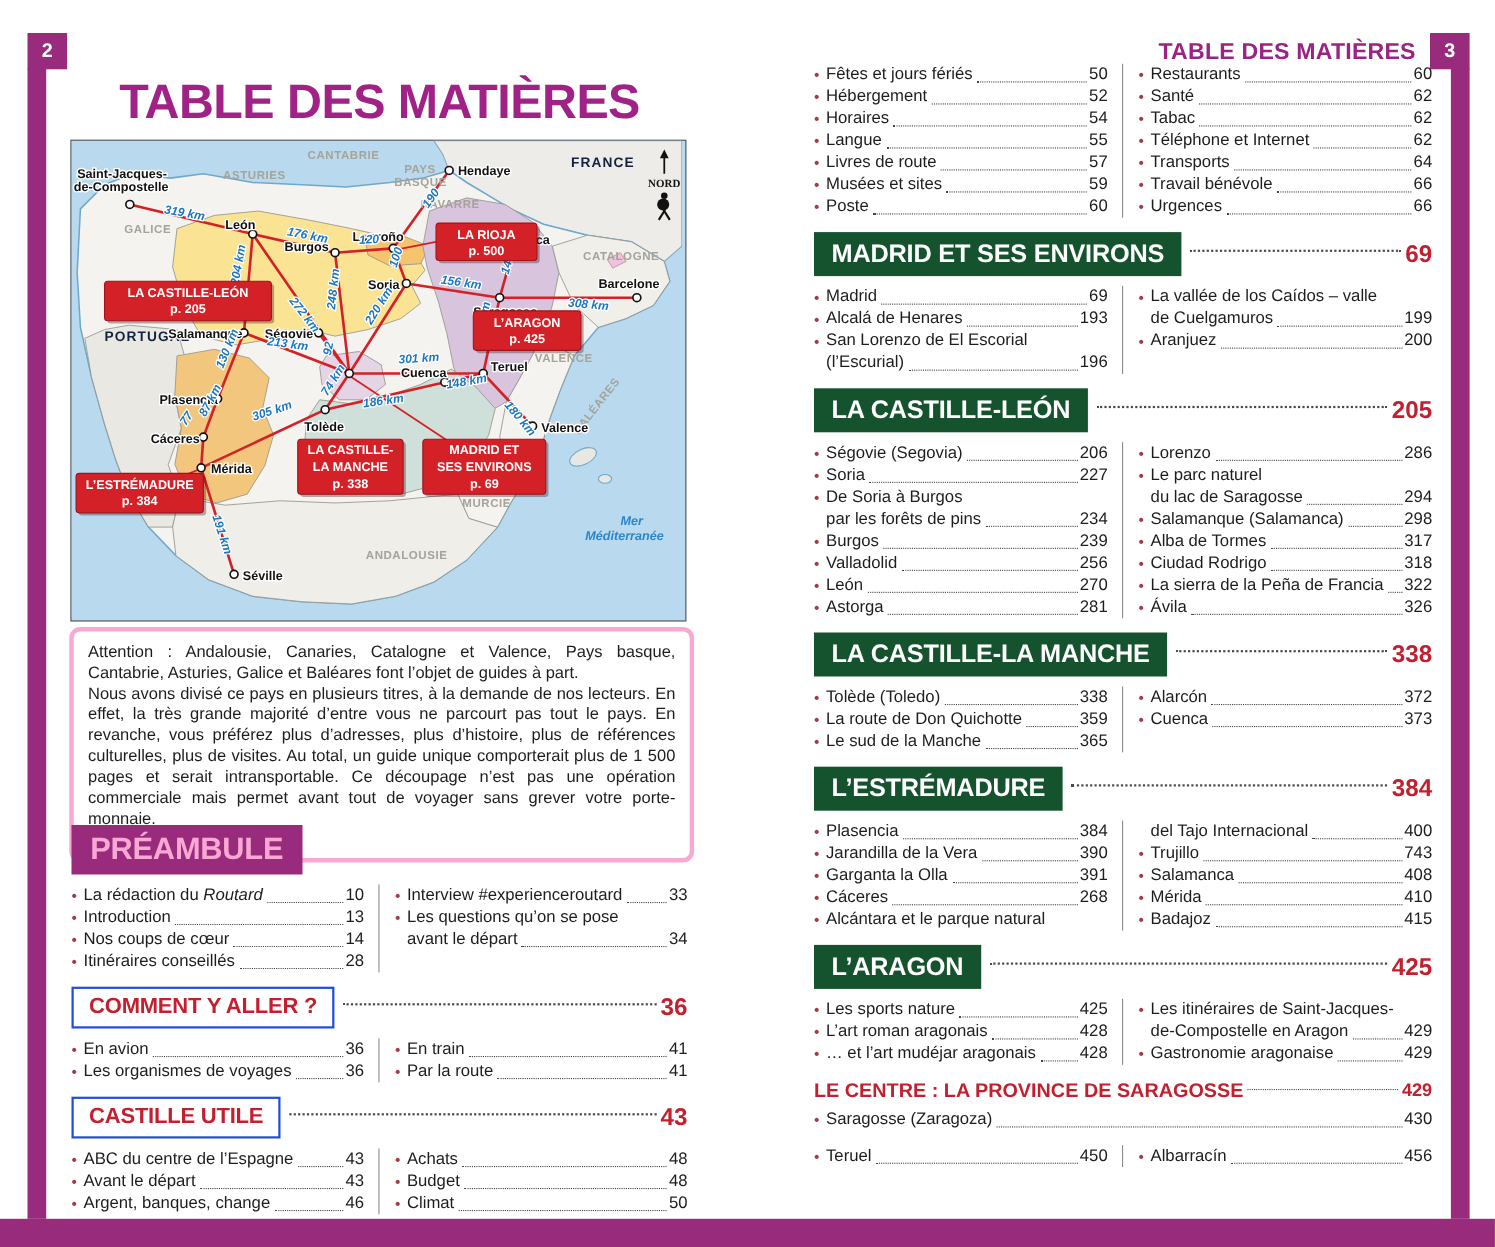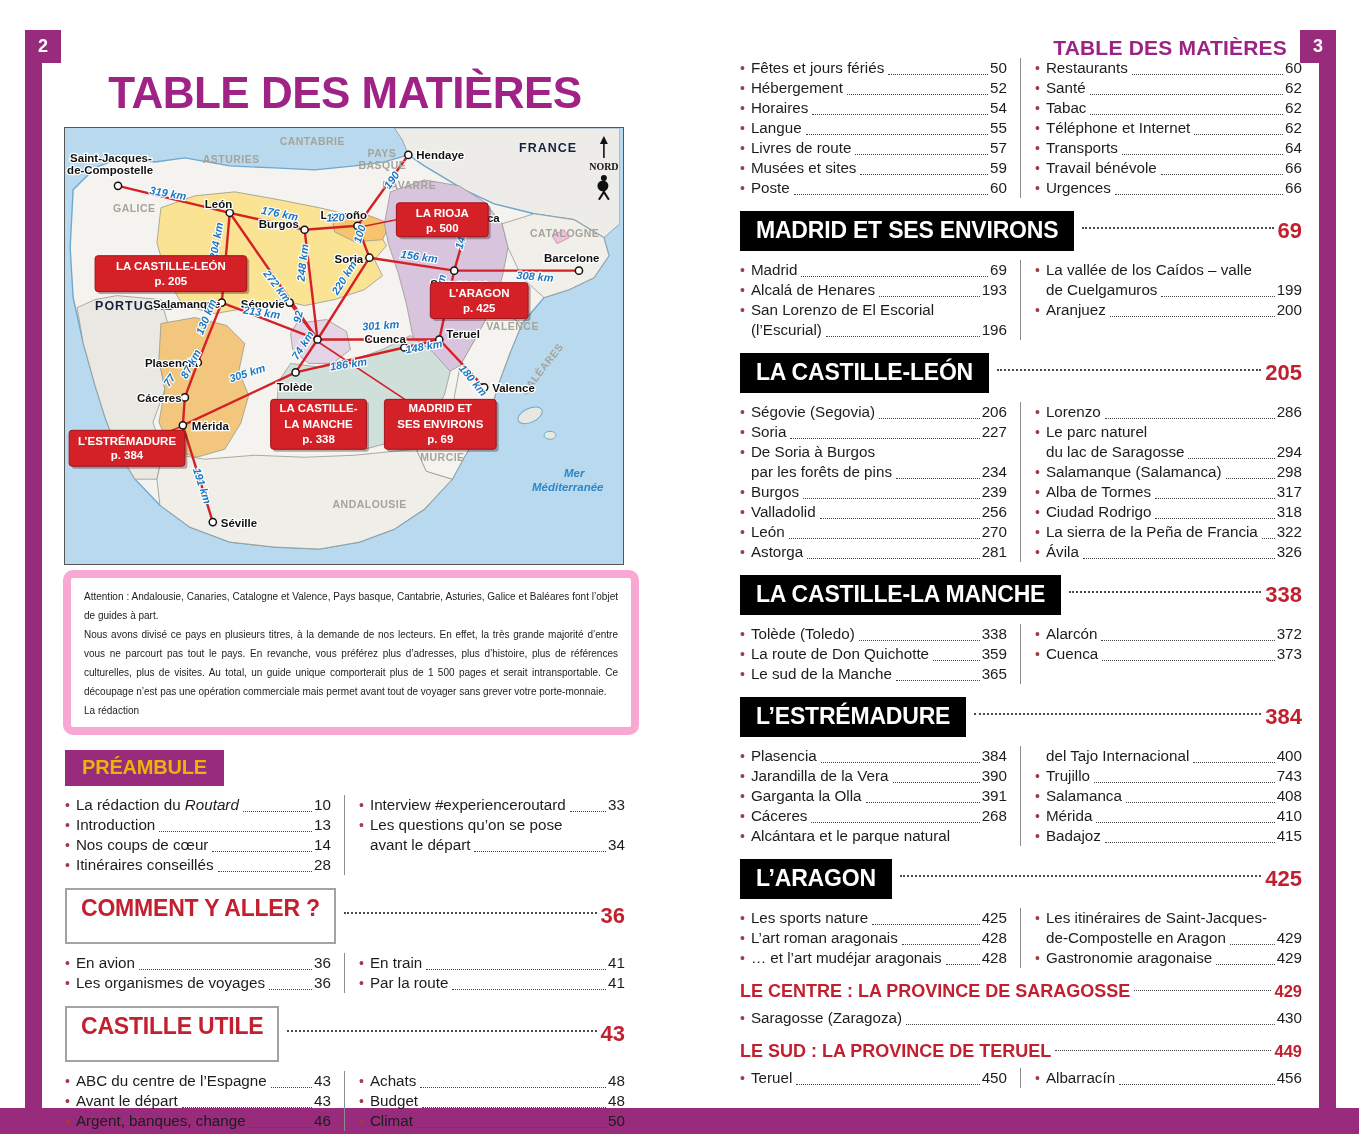--- a/index.html
+++ b/index.html
@@ -15,33 +15,33 @@
   .vbar{position:absolute;top:62px;bottom:26px;width:17px;background:#992b7d;}
   .vbar-left{left:25px;}
   .vbar-right{right:23px;}
   .hbar-bottom{position:absolute;left:0;right:0;bottom:0;height:26px;background:#992b7d;}
   .header-right{position:absolute;top:36px;right:72px;color:#9a2384;font-size:21px;font-weight:bold;letter-spacing:.2px;}
   .page-title{position:absolute;left:65px;top:68px;width:560px;text-align:center;
     color:#a12286;font-size:44px;font-weight:bold;letter-spacing:-.5px;}
   
   .map-wrap{position:absolute;left:64px;top:127px;width:558px;height:436px;border:1.5px solid #555;background:#b9daee;}
   
-  .notice{position:absolute;left:63px;top:570px;width:534px;border:8px solid #f9a8d4;border-radius:10px;
-    padding:9px 13px 7px 13px;font-size:10px;line-height:19px;color:#1d1d1b;}
+  .notice{position:absolute;left:63px;top:570px;width:534px;border:4px solid #f9a8d4;border-radius:10px;
+    padding:9px 13px 7px 13px;font-size:15px;line-height:19px;color:#1d1d1b;}
   .notice p{margin:0;text-align:justify;}
   .notice p:last-child{text-align:left;}
   
   .left-col{position:absolute;left:65px;top:750px;width:560px;}
   .right-col{position:absolute;left:740px;top:58px;width:562px;}
   .sec{margin-bottom:13px;}
   .sec-head{display:flex;align-items:center;margin-bottom:9px;}
   .sec-box{font-weight:bold;letter-spacing:-.2px;white-space:nowrap;}
-  .sec-box.purple-solid{background:#992b7d;color:#eab308;font-size:20px;padding:6px 17px 7px 17px;text-align:right;}
-  .sec-box.red-outline{background:#fff;color:#c2202f;border:2px solid #a3a3a3;font-size:23px;padding:5px 14px 20px 14px;}
-  .sec-box.red-solid{background:#000000;color:#fff;font-size:23px;padding:6px 16px 7px 16px;}
+  .sec-box.purple-solid{background:#992b7d;color:#f9a8d4;font-size:28px;padding:6px 17px 7px 17px;text-align:right;}
+  .sec-box.red-outline{background:#fff;color:#c2202f;border:2px solid #1d4ed8;font-size:20px;padding:5px 14px 6px 14px;}
+  .sec-box.red-solid{background:#14532d;color:#fff;font-size:23px;padding:6px 16px 7px 16px;}
   .sec-leader{flex:1;border-bottom:2px dotted #4a4a4a;margin:0 4px 7px 8px;height:1px;}
   .sec-page{color:#c2202f;font-size:22px;font-weight:bold;}
   .sec-head.red-plain{margin:4px 0 6px 0;}
   .sec-head.red-plain .sec-title-plain{color:#c2202f;font-size:18px;font-weight:bold;white-space:nowrap;}
   .sec-head.red-plain .sec-leader{margin:0 3px 4px 4px;border-bottom-width:1.6px;}
   .sec-head.red-plain .sec-page{font-size:16.5px;}
   .cols{display:flex;}
   .col{flex:1;padding-right:13px;min-width:0;}
   .col.col2{border-left:1px solid #8c8c8c;padding-left:14px;padding-right:0;}
   .entry{display:flex;align-items:flex-end;font-size:15.2px;line-height:20px;}
@@ -812,25 +812,20 @@
       <div class="fullw">
         <div class="entry">
           <span class="bullet">•</span>
           <span class="lbl">Saragosse (Zaragoza)</span>
           <span class="leader"></span>
           <span class="pg">430</span>
         </div>
       </div>
     </section>
     <section class="sec">
-      <div class="sec-head red-plain">
-        <span class="sec-title-plain">LE SUD : LA PROVINCE DE TERUEL</span>
-        <span class="sec-leader"></span>
-        <span class="sec-page">449</span>
-      </div>
       <div class="cols">
         <div class="col">
           <div class="entry">
             <span class="bullet">•</span>
             <span class="lbl">Teruel</span>
             <span class="leader"></span>
             <span class="pg">450</span>
           </div>
         </div>
         <div class="col col2">

